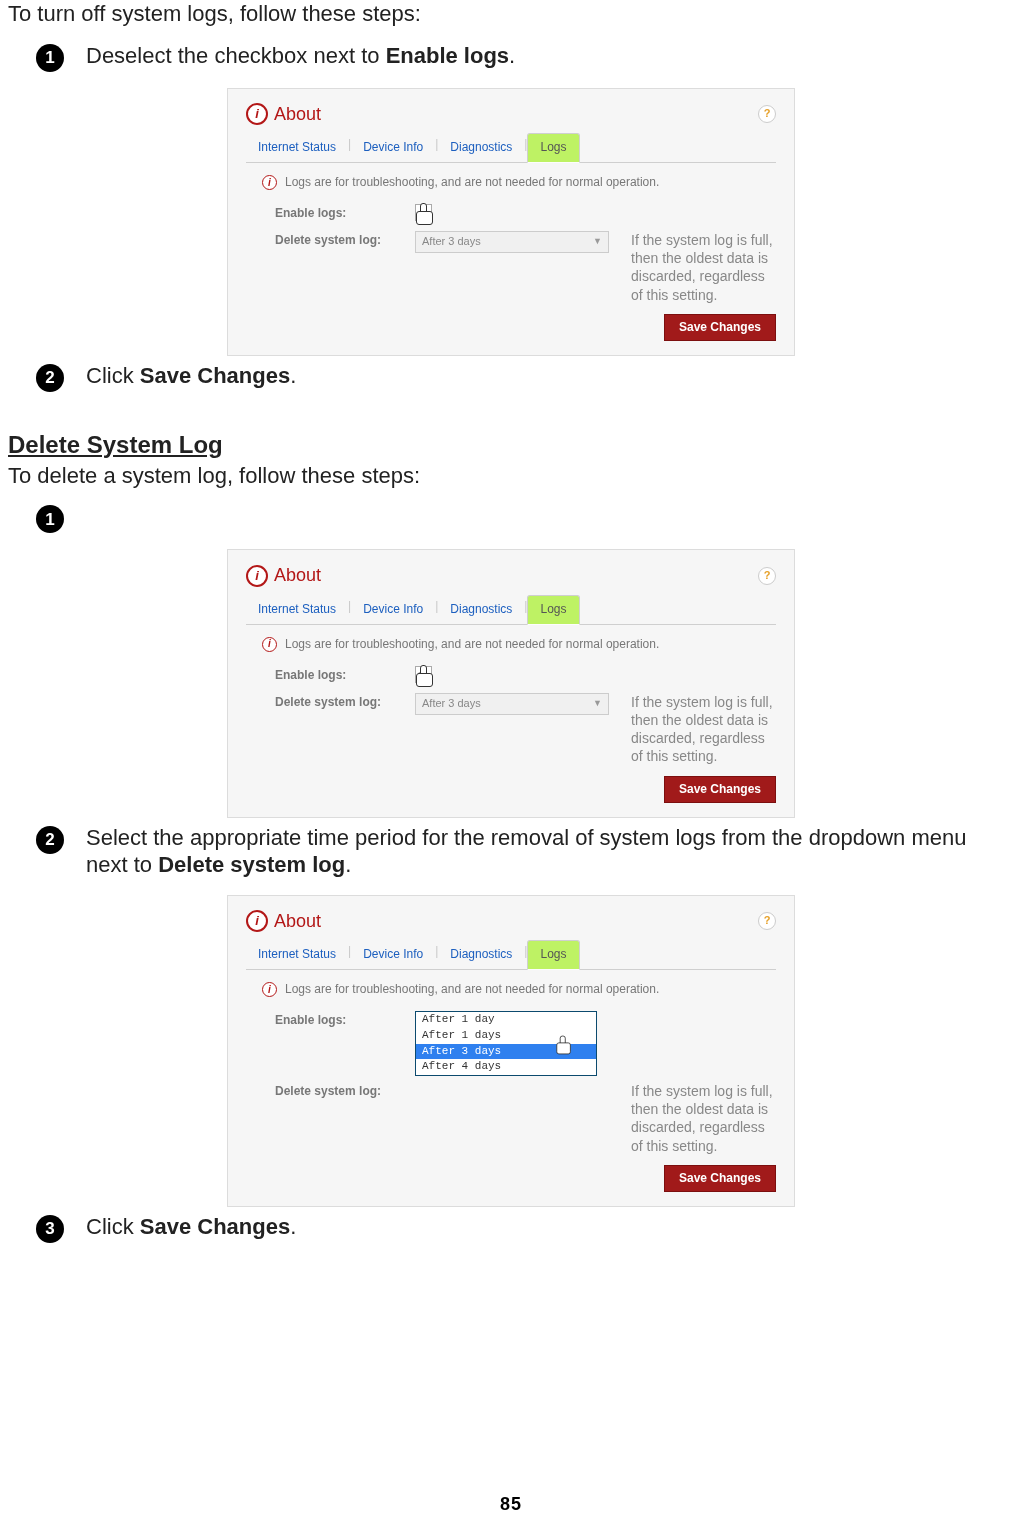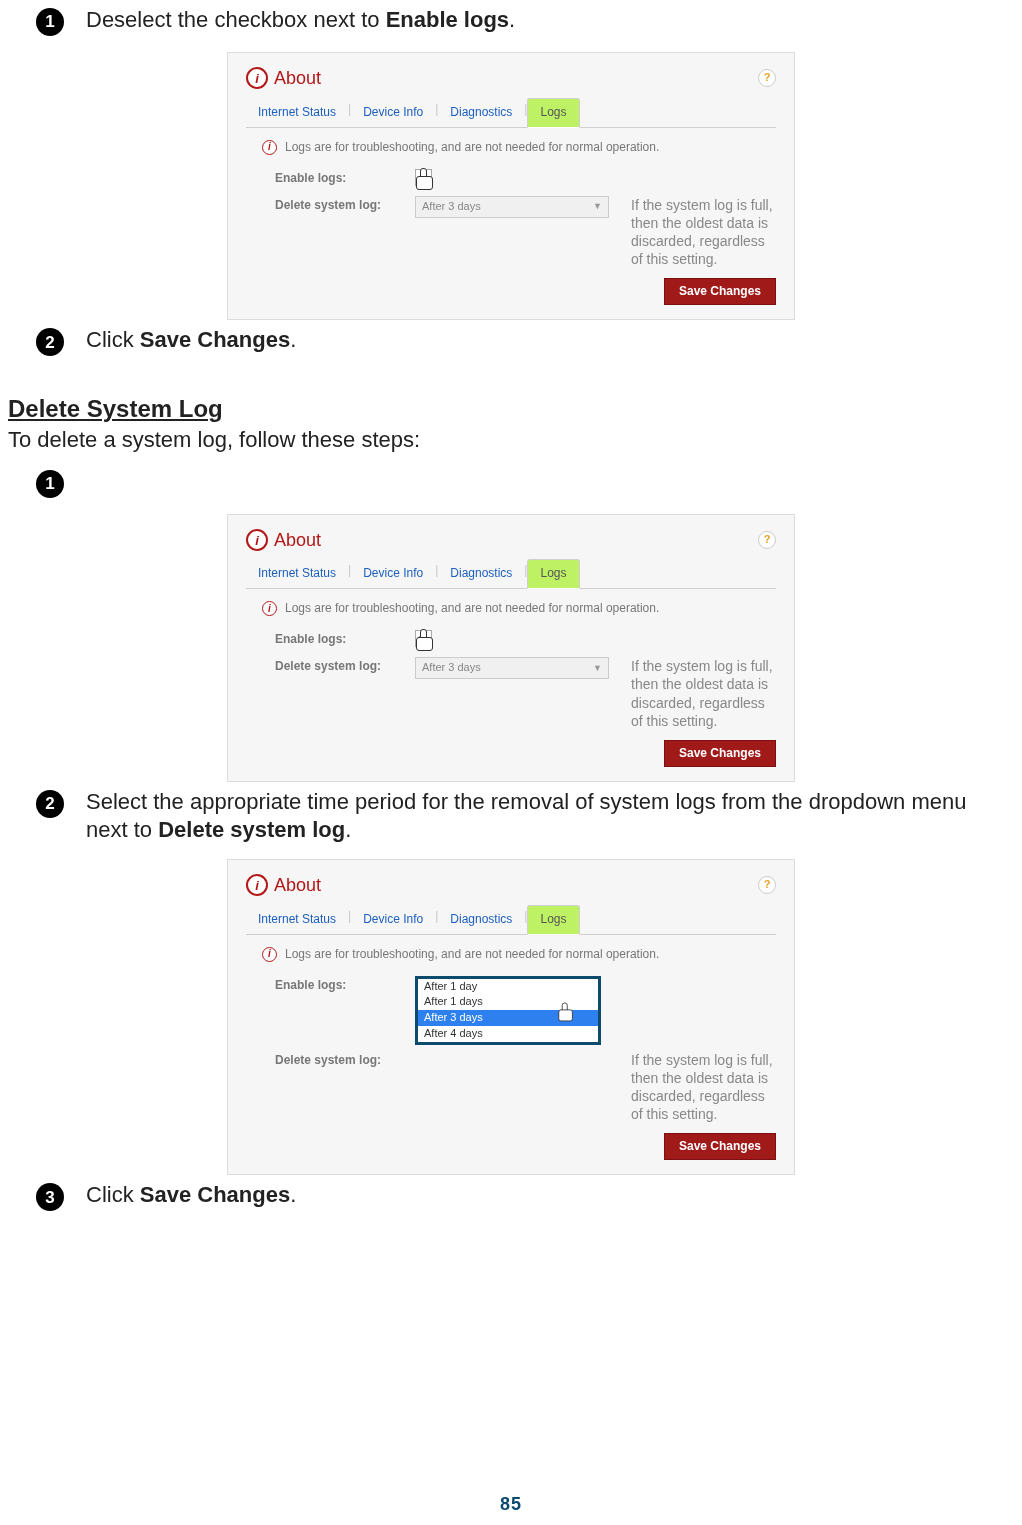--- a/index.html
+++ b/index.html
@@ -90,40 +90,41 @@
   }
   .cursor-hand::after{
     content:"";position:absolute;left:1px;top:8px;width:15px;height:12px;background:#fff;border:1px solid #333;border-radius:3px;
   }
 
   .dd{
     width:180px;height:20px;background:#f0f0f0;border:1px solid #ccc;display:flex;align-items:center;justify-content:space-between;padding:0 6px;color:#888;font-size:11px;
   }
   .dd .caret{font-size:9px;color:#999;}
 
-  .dd-open{width:180px;border:3px solid #0c4a6e;background:#fff;font-size:11px;position:relative;}
+  .dd-open{width:180px;border:1px solid #0c4a6e;background:#fff;font-size:11px;position:relative;font-family:Liberation Mono, monospace;}
   .dd-open .opt{padding:1px 6px;color:#333;}
   .dd-open .opt.sel{background:#2f80ef;color:#fff;}
   .dd-open .cursor-hand{position:absolute;right:22px;top:22px;transform:scale(0.85);}
 
   .btn-row{display:flex;justify-content:flex-end;margin-top:10px;}
   .save-btn{
     background:var(--darkred);color:#fff;border:1px solid #7c0f0f;padding:5px 14px;font-size:12px;font-weight:700;
   }
 
   .page-num{
-    text-align:center;font-weight:800;color:#0c4a6e;letter-spacing:1px;
+    text-align:center;font-weight:800;color:#000000;letter-spacing:1px;
     position:fixed;bottom:10px;left:0;right:0;width:1022px;font-size:18px;
   }
 </style>
 </head>
 <body>
 
 <div class="page">
 
+  <p class="intro">To turn off system logs, follow these steps:</p>
 
   <ol class="steps">
     <li class="step">
       <span class="step-num">1</span>
       <span class="step-text">
         <span>Deselect the checkbox next to </span><b>Enable logs</b><span>.</span>
       </span>
     </li>
   </ol>
 

